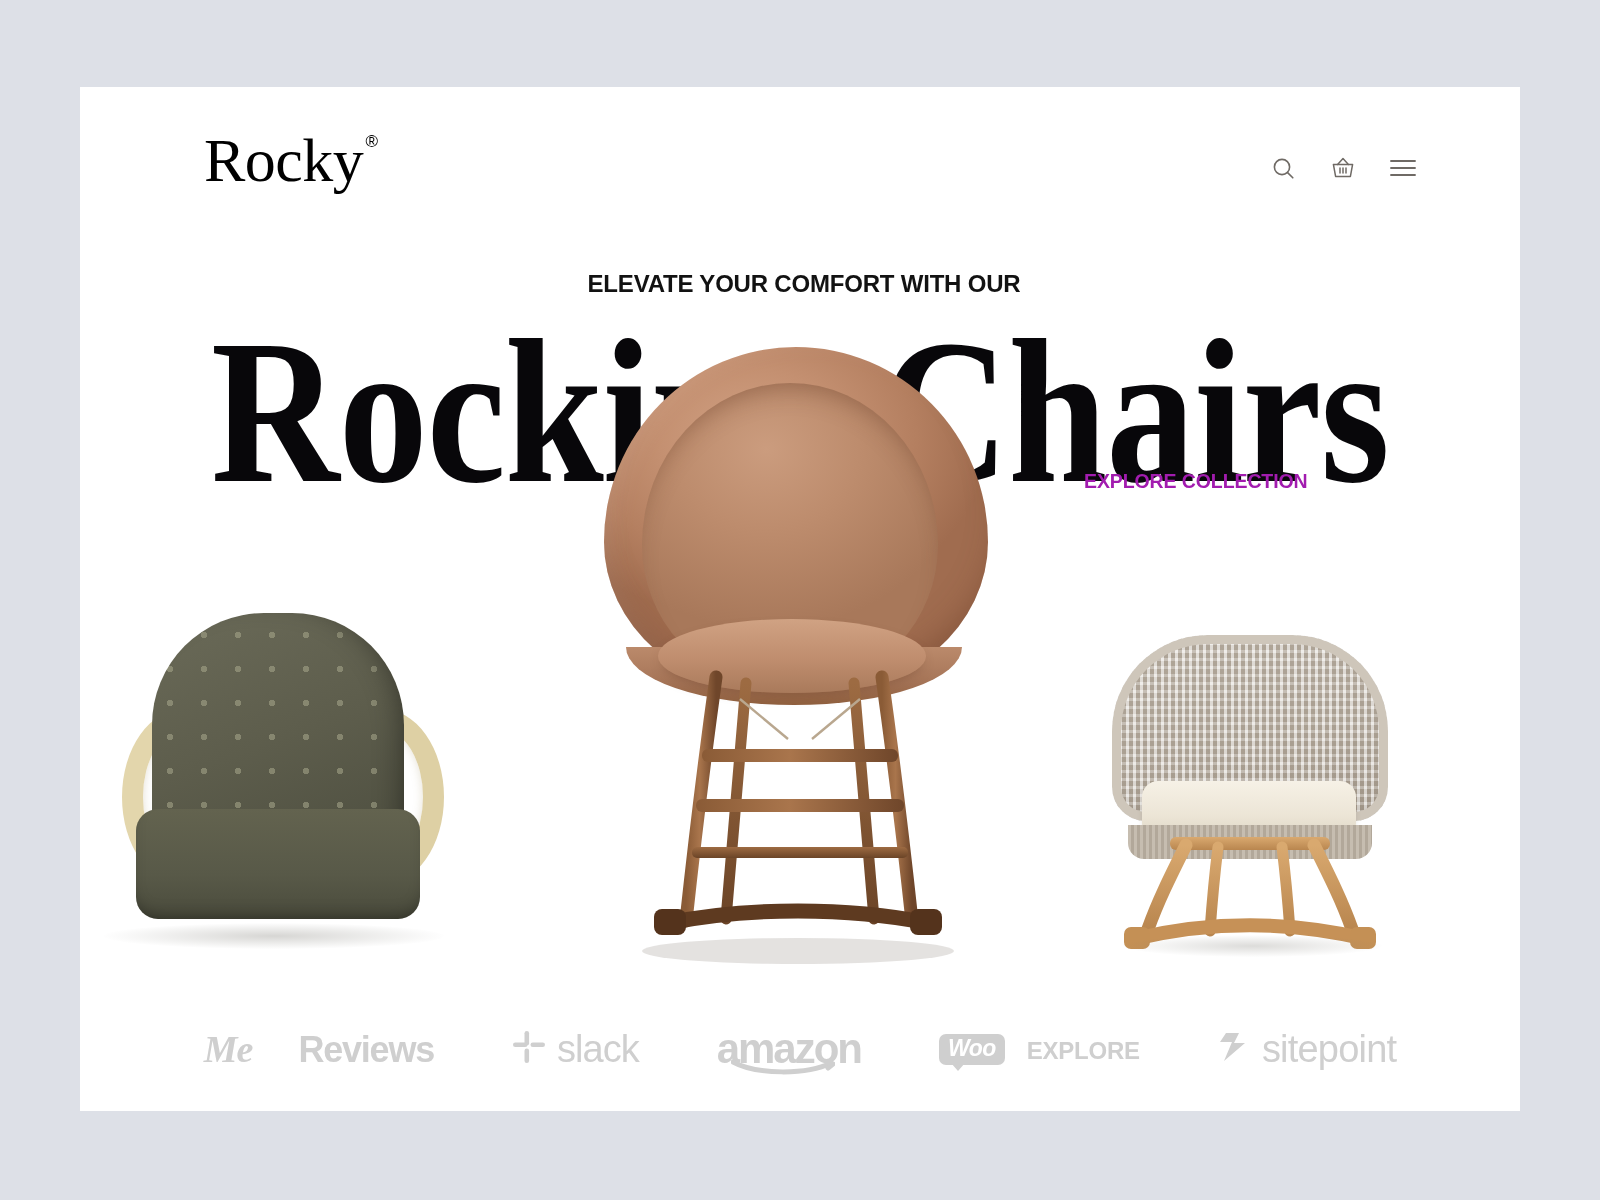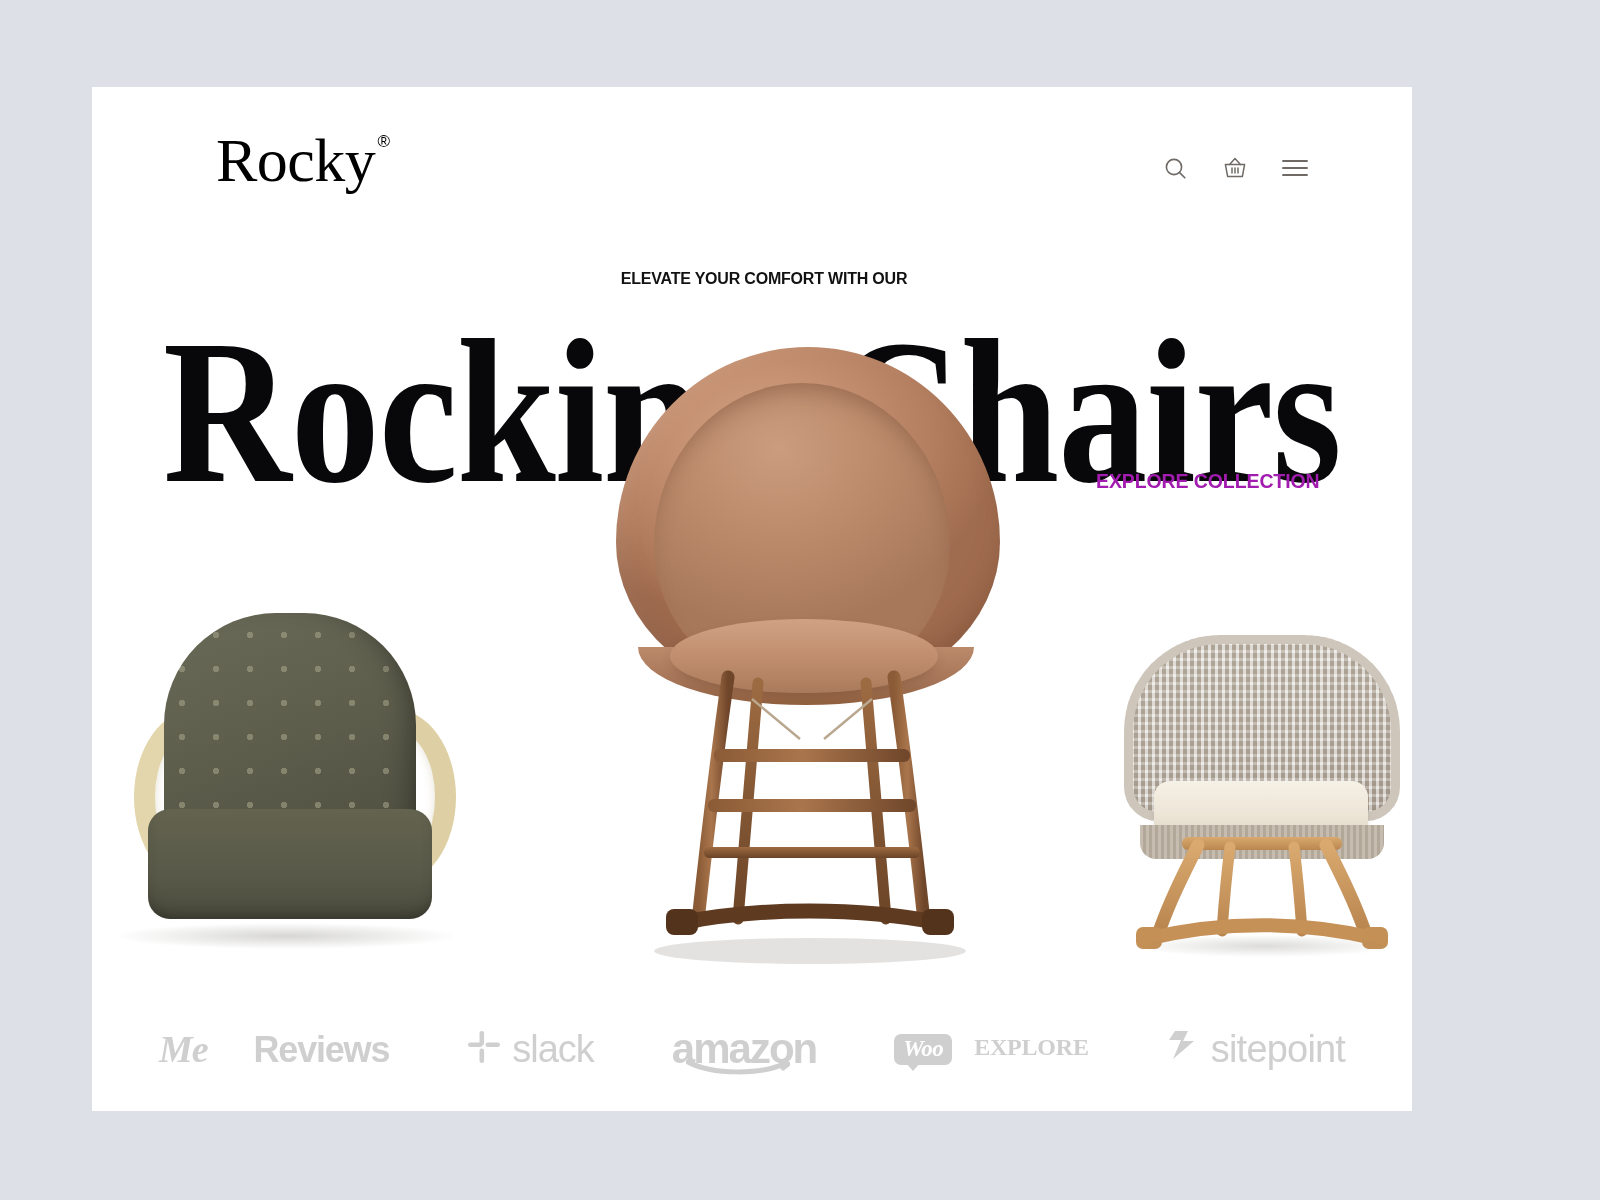--- a/index.html
+++ b/index.html
@@ -15,25 +15,24 @@
     background: #dde0e7;
     font-family: "Liberation Sans", sans-serif;
     -webkit-font-smoothing: antialiased;
   }
 
   
   .card {
     position: absolute;
     left: 80px;
     top: 87px;
-    width: 1320px;
+    width: 1440px;
     height: 1024px;
     background: #ffffff;
     overflow: hidden;
-    margin-left: 12px;
   }
 
   
   .header {
     position: absolute;
     left: 0; top: 0;
     width: 100%;
     height: 140px;
     display: flex;
     align-items: center;
@@ -102,25 +101,25 @@
     align-items: center;
     justify-content: center;
     cursor: pointer;
     color: #6f6a65;
   }
   .hicon svg { display: block; }
 
   
   .eyebrow {
     position: absolute;
-    left: 12px;
+    left: 4px;
     top: 183px;
     width: 100%;
     text-align: center;
-    font-size: 16px;
+    font-size: 24px;
     font-weight: 700;
     letter-spacing: -0.2px;
     color: #121212;
   }
 
   .headline {
     position: absolute;
     left: 0;
     top: 218px;
     width: 100%;
@@ -353,21 +352,21 @@
   .b-slack .word { font-size: 38px; font-weight: 400; letter-spacing: -1px; }
 
   .b-amazon { position: relative; }
   .b-amazon .word { font-size: 42px; font-weight: 700; letter-spacing: -2px; }
   .b-amazon .smile {
     position: absolute;
     left: 14px; bottom: -2px;
     width: 104px; height: 16px;
   }
 
-  .b-woo { display: flex; align-items: flex-start; gap: 22px; font-family: Liberation Serif, serif; }
+  .b-woo { display: flex; align-items: flex-end; gap: 22px; }
   .b-woo .badge {
     background: #cfcfcf;
     color: #ffffff;
     font-size: 23px;
     font-weight: 700;
     font-style: italic;
     letter-spacing: -0.6px;
     padding: 3px 9px 5px;
     border-radius: 7px;
     line-height: 1;
@@ -376,21 +375,21 @@
   .b-woo .badge::after {
     content: "";
     position: absolute;
     left: 12px; bottom: -6px;
     border-left: 7px solid transparent;
     border-right: 7px solid transparent;
     border-top: 8px solid #cfcfcf;
   }
   .b-woo .word { font-size: 24px; font-weight: 700; letter-spacing: -0.2px; }
 
-  .b-sitepoint { display: flex; align-items: flex-start; gap: 10px; }
+  .b-sitepoint { display: flex; align-items: center; gap: 10px; }
   .b-sitepoint .word { font-size: 38px; font-weight: 400; letter-spacing: -0.8px; }
 </style>
 </head>
 <body>
 
 <div class="card">
 
   <div class="header">
 
     <div class="logo">

